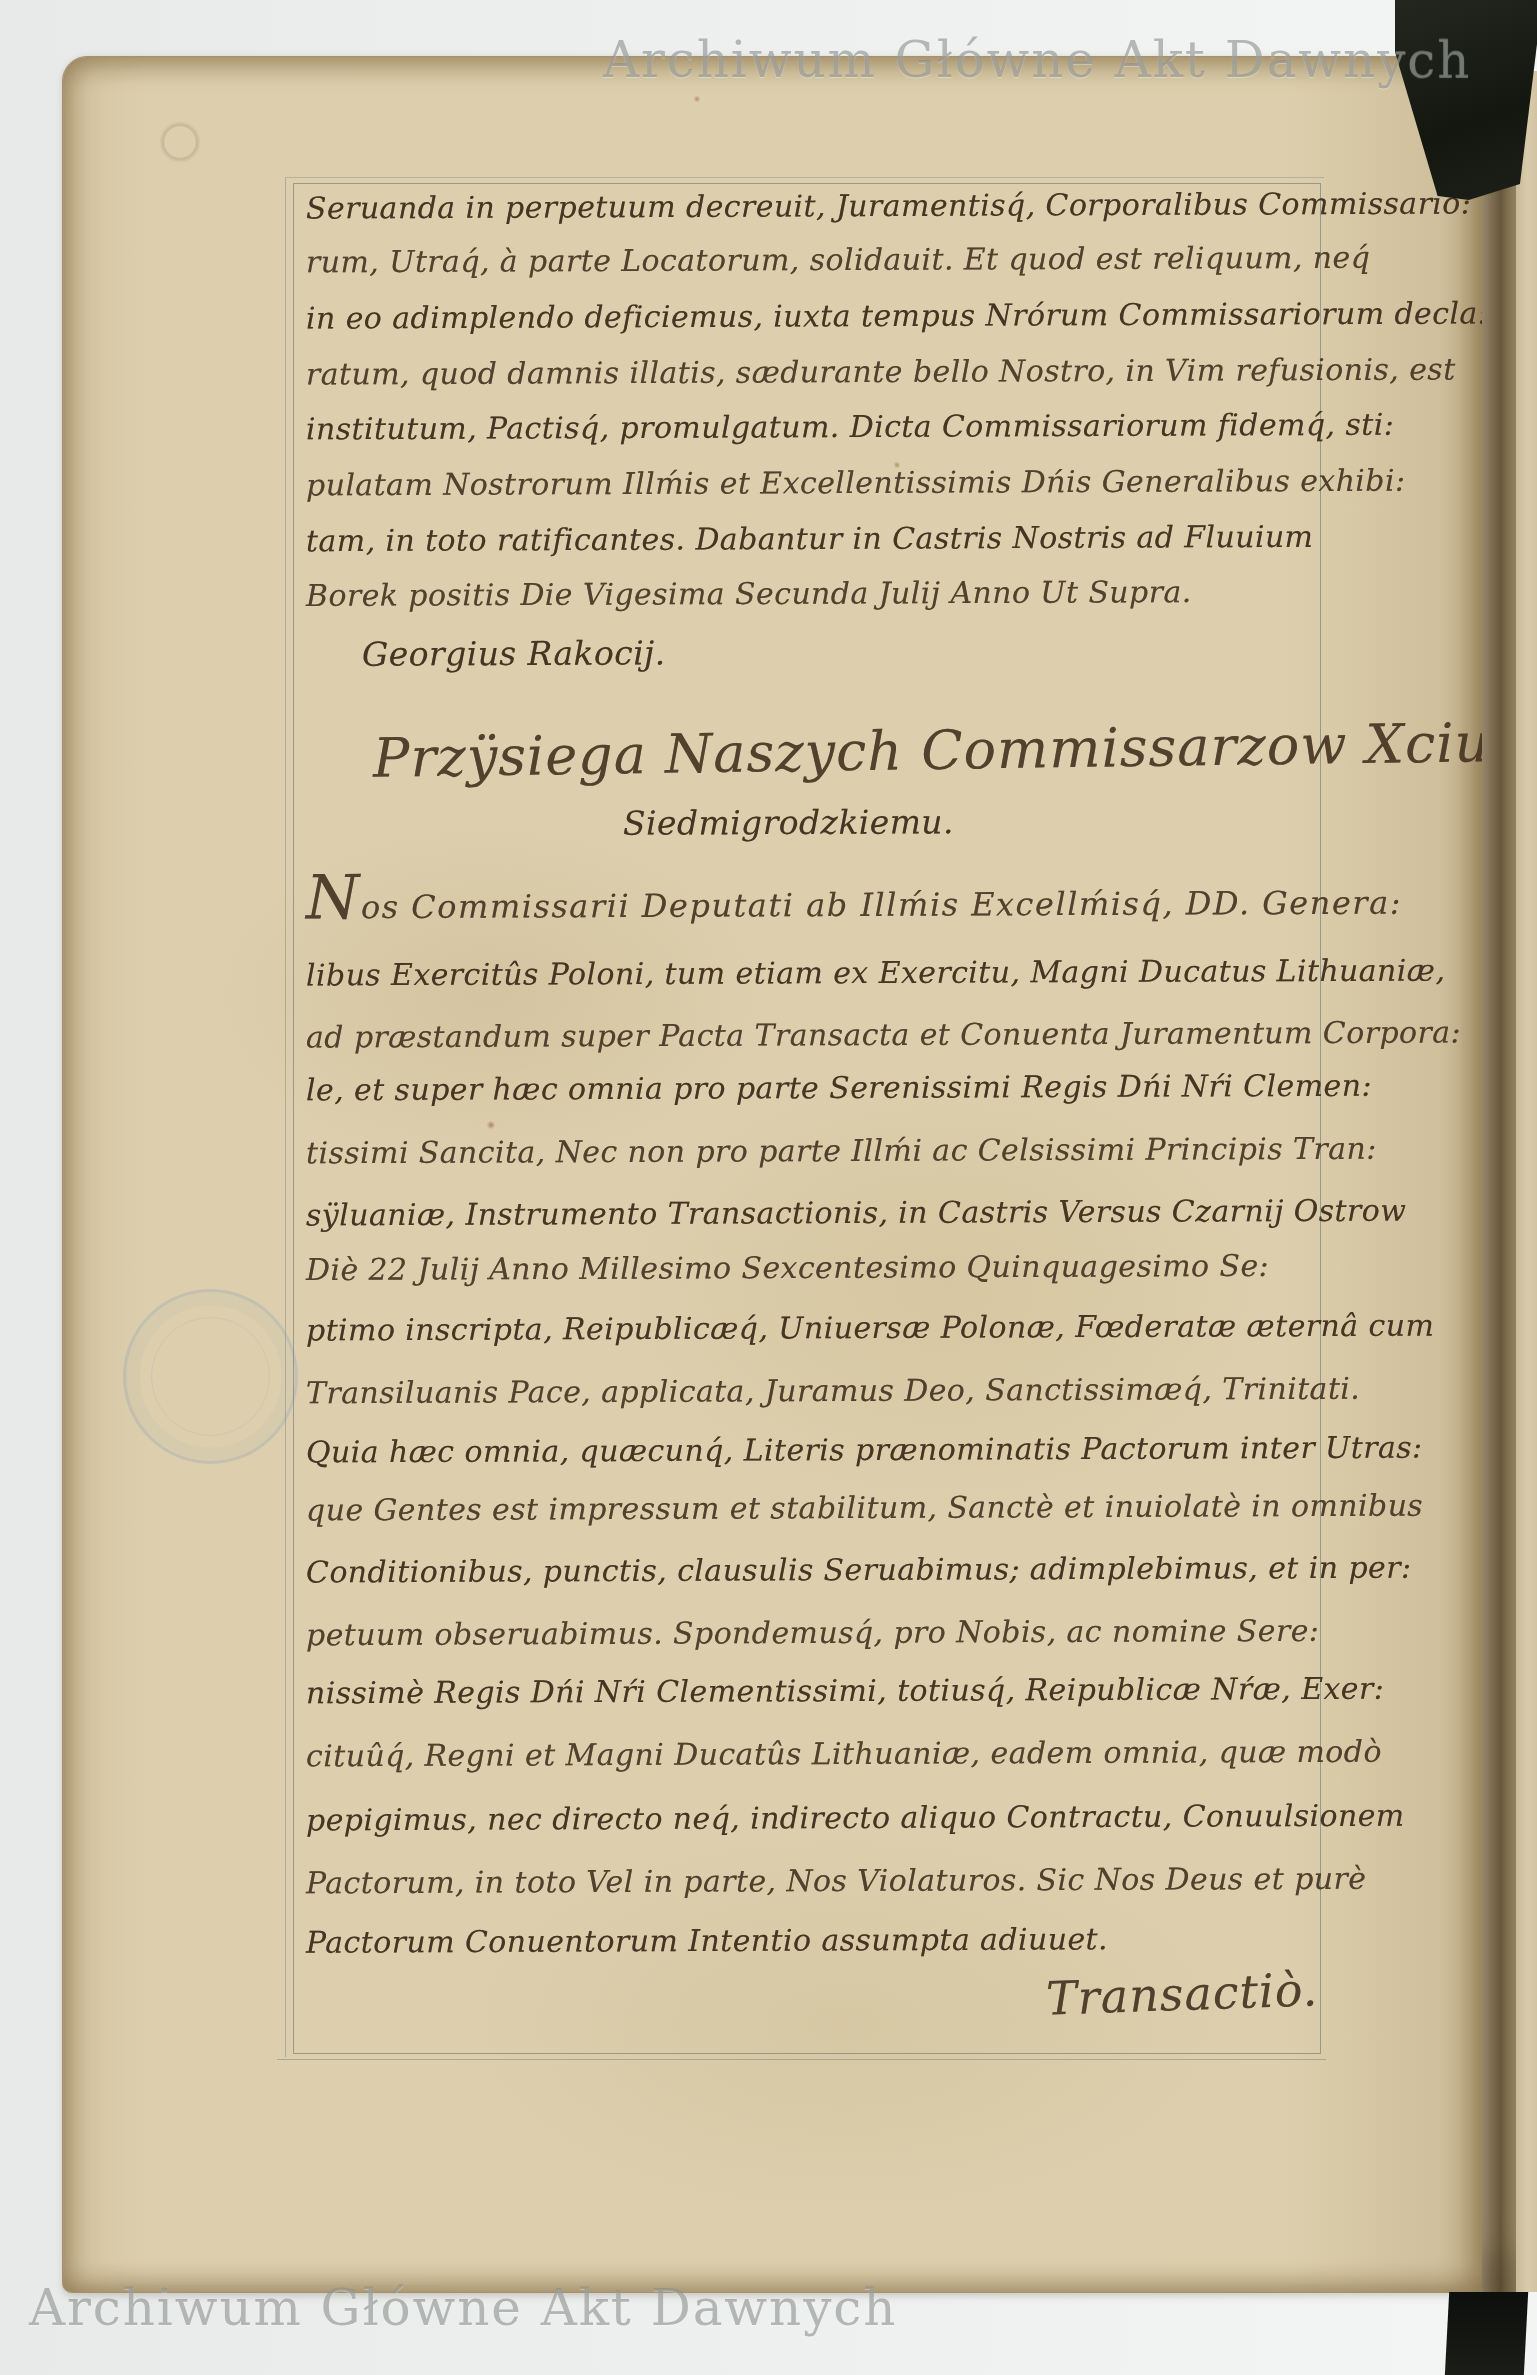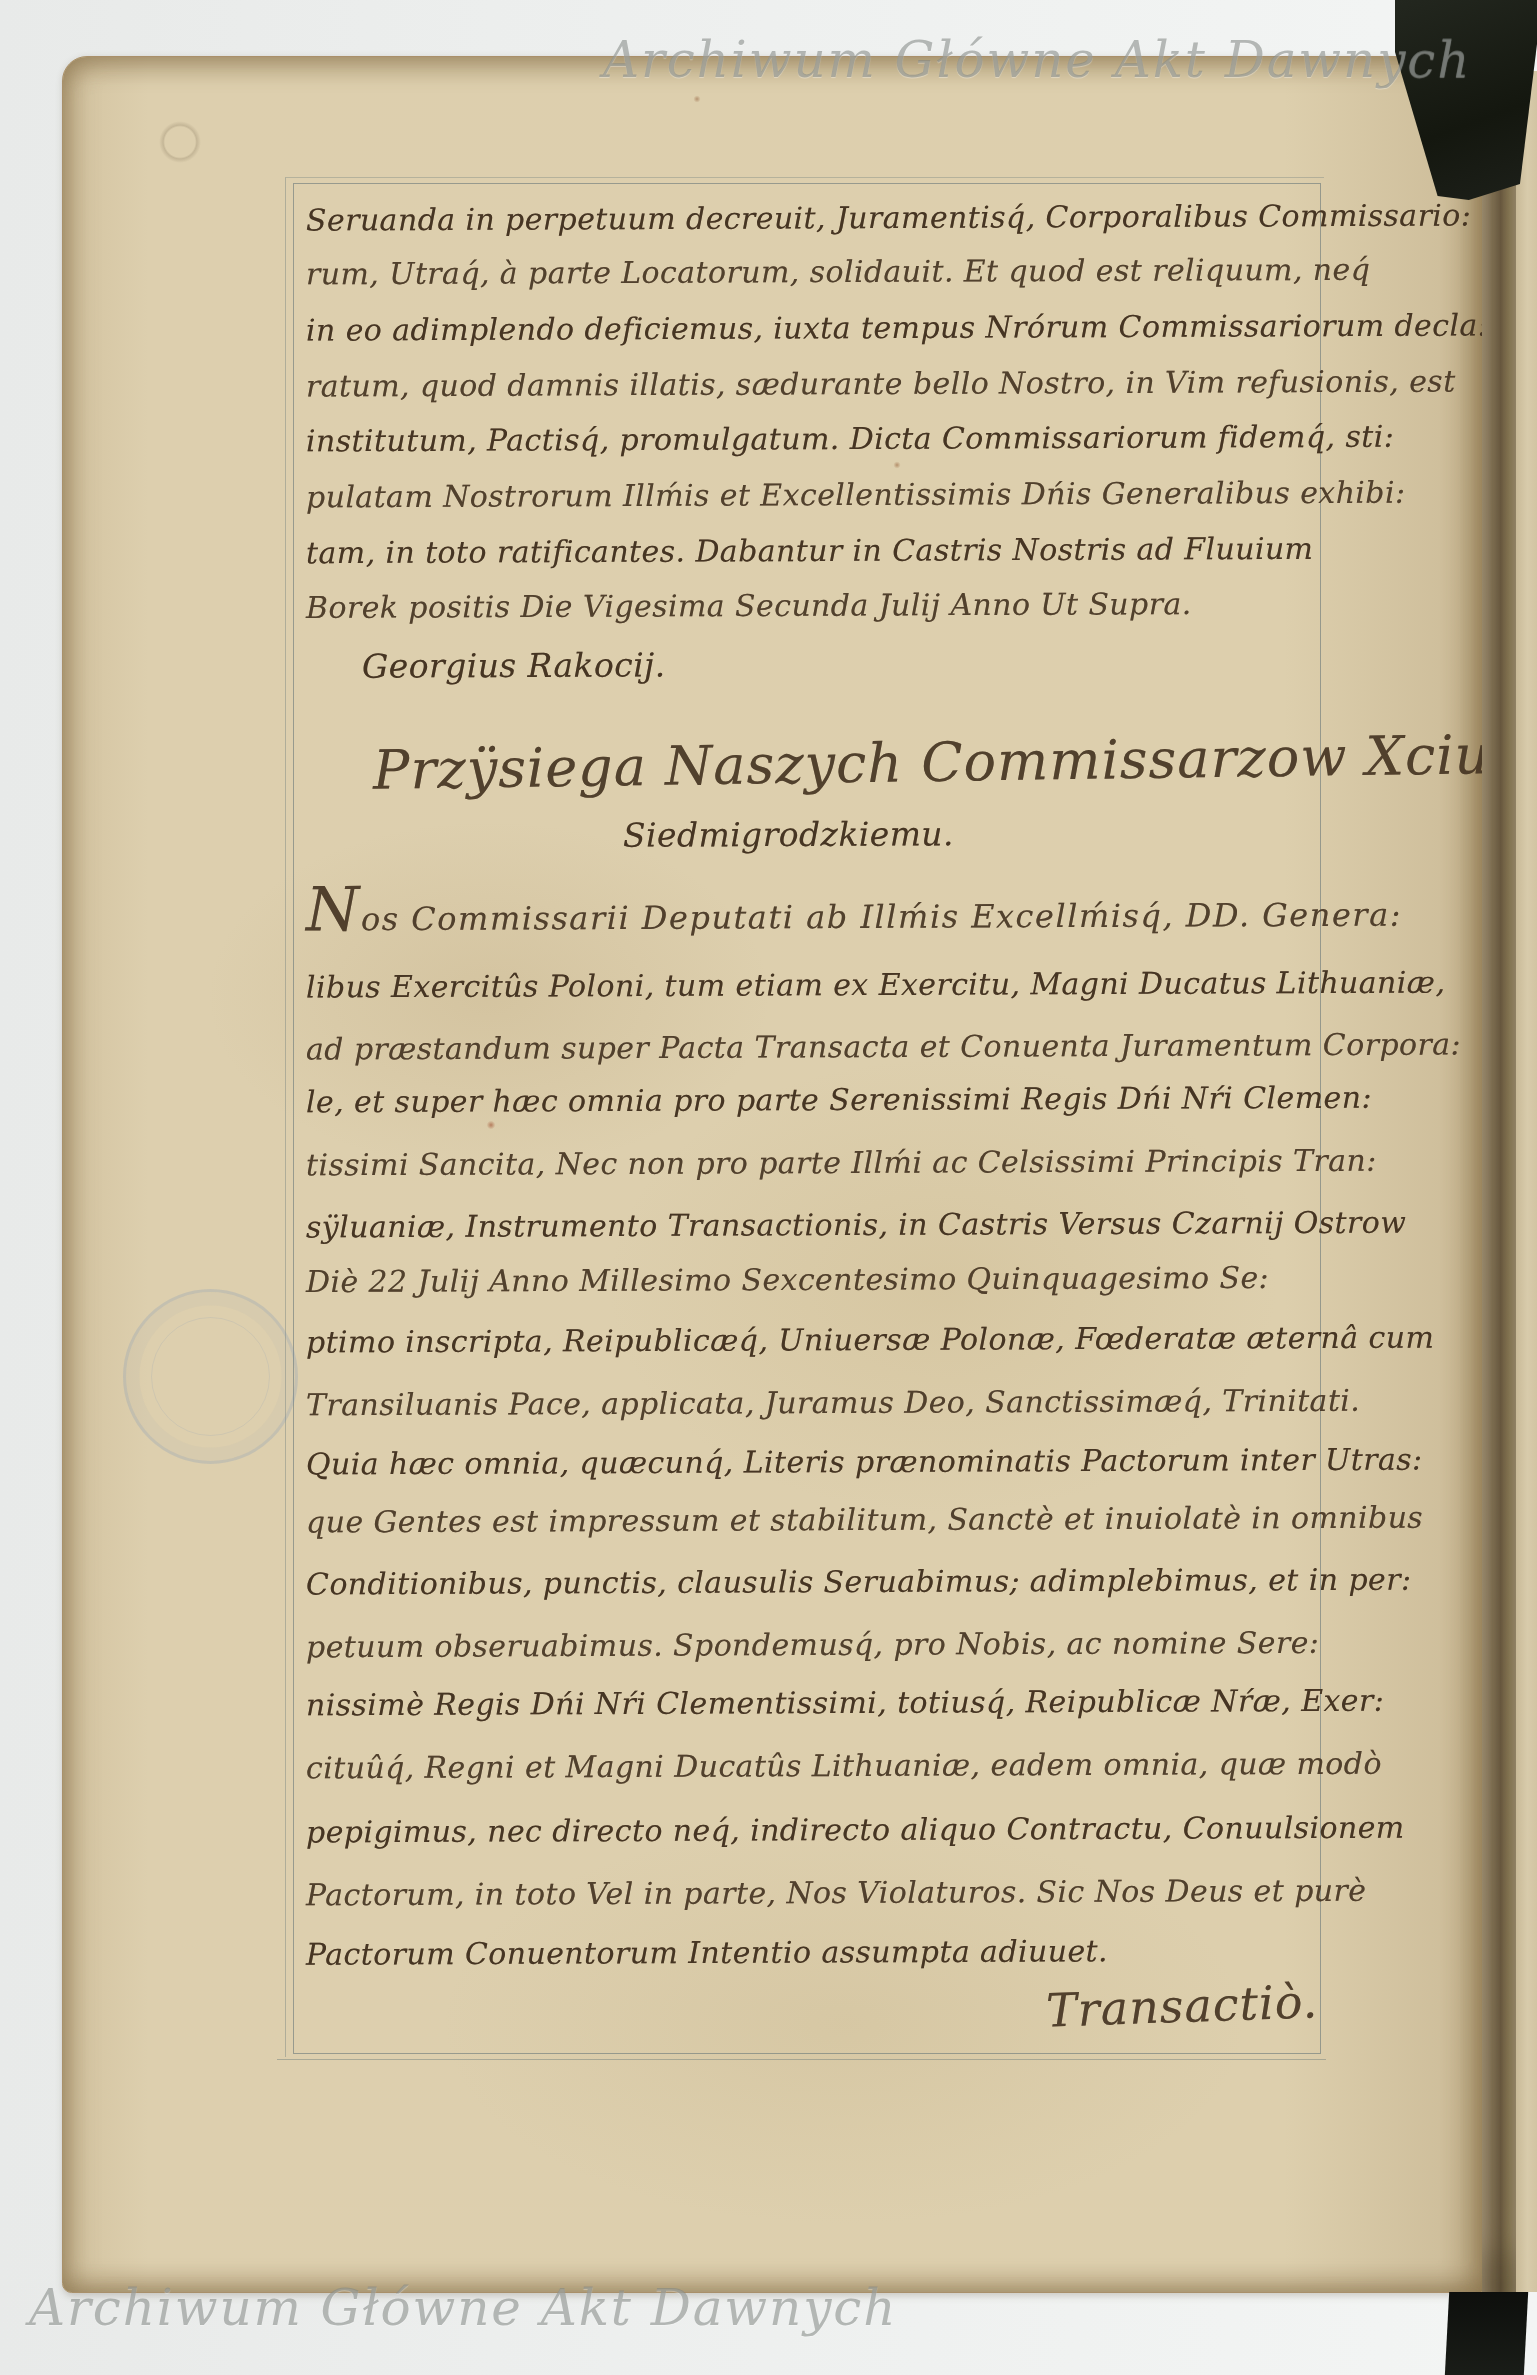--- a/index.html
+++ b/index.html
@@ -55,21 +55,21 @@
     border:3.8px solid rgba(110,140,185,.22);
     box-shadow:inset 0 0 0 13.4px rgba(110,140,185,.05);
   }
   .stamp::before{
     content:"";position:absolute;inset:25px;border-radius:50%;
     border:1.9px solid rgba(110,140,185,.14);
   }
 
   
   .text-block{
-    position:absolute;left:306px;top:12px;width:1076px;height:1700px;z-index:3;
+    position:absolute;left:306px;top:0;width:1076px;height:1700px;z-index:3;
     color:#463523;
   }
   .line{
     position:absolute;left:0;white-space:nowrap;
     font-style:italic;font-size:30px;letter-spacing:0.4px;
     text-shadow:0 0 0.6px rgba(70,50,30,.45);
     transform:rotate(-.25deg);
   }
   .line:nth-child(even){opacity:.92;}
   .sig{font-size:33px;left:56px;}
@@ -99,21 +99,21 @@
   }
   .strap-bottom{
     left:1447px;top:2292px;width:79px;height:84px;
     transform:skewX(-3deg);
     background:linear-gradient(180deg,#0d0f0c,#1a1d18);
   }
 
   
   .wm{
     position:absolute;z-index:6;white-space:nowrap;
-    font-style:italic;font-size:50px;letter-spacing:1.9px;
+    font-size:50px;letter-spacing:1.9px;
     color:rgba(125,131,128,.55);
     text-shadow:0 1px 1px rgba(255,255,255,.35);
   }
   .wm-top{left:603px;top:31px;}
   .wm-bottom{left:29px;top:2279px;}
 </style>
 </head>
 <body>
 
 <div id="root">

